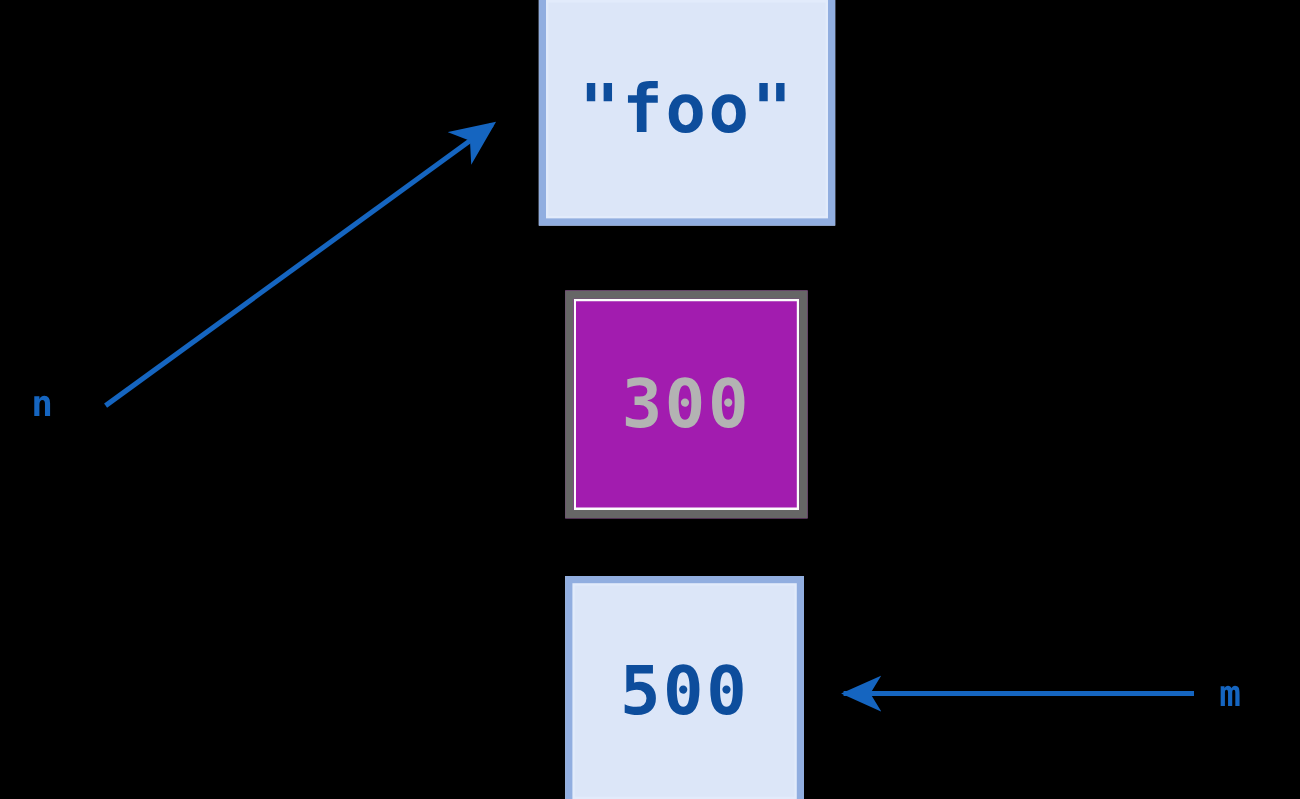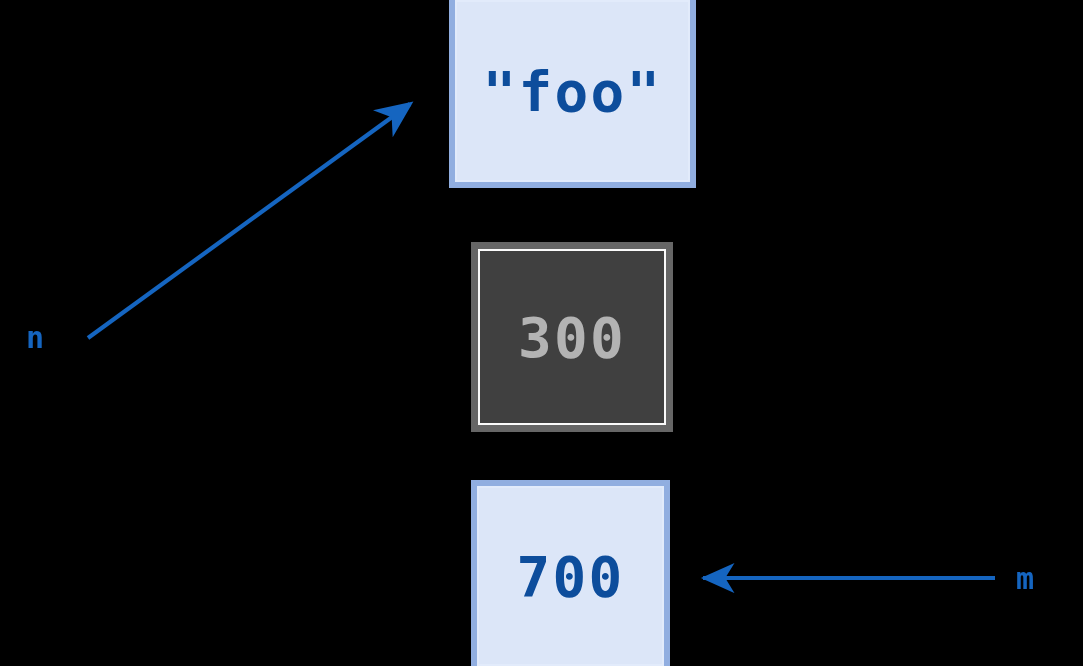--- a/index.html
+++ b/index.html
@@ -38,21 +38,21 @@
 
   .box-active {
     background: #dce6f8;
     border: 6px solid #91aee0;
     box-shadow: inset 0 0 0 2px #e2ebfb;
     color: #0d4d9c;
     font-weight: 700;
   }
 
   .box-muted {
-    background: #404040;
+    background: #a21caf;
     border: 7px solid #666666;
     box-shadow: inset 0 0 0 2px #fbfbfb;
     color: #b3b3b3;
     font-weight: 700;
   }
 
   #box-foo {
     left: 449px;
     top: -6px;
     width: 247px;
@@ -129,20 +129,20 @@
 
   <div class="value-box box-active" id="box-foo">
     <span>"foo"</span>
   </div>
 
   <div class="value-box box-muted" id="box-300">
     <span>300</span>
   </div>
 
   <div class="value-box box-active" id="box-400">
-    <span>700</span>
+    <span>500</span>
   </div>
 
   <div class="var-label" id="label-left">n</div>
 
   <div class="var-label" id="label-right">m</div>
 
 </div>
 
 </body></html>

